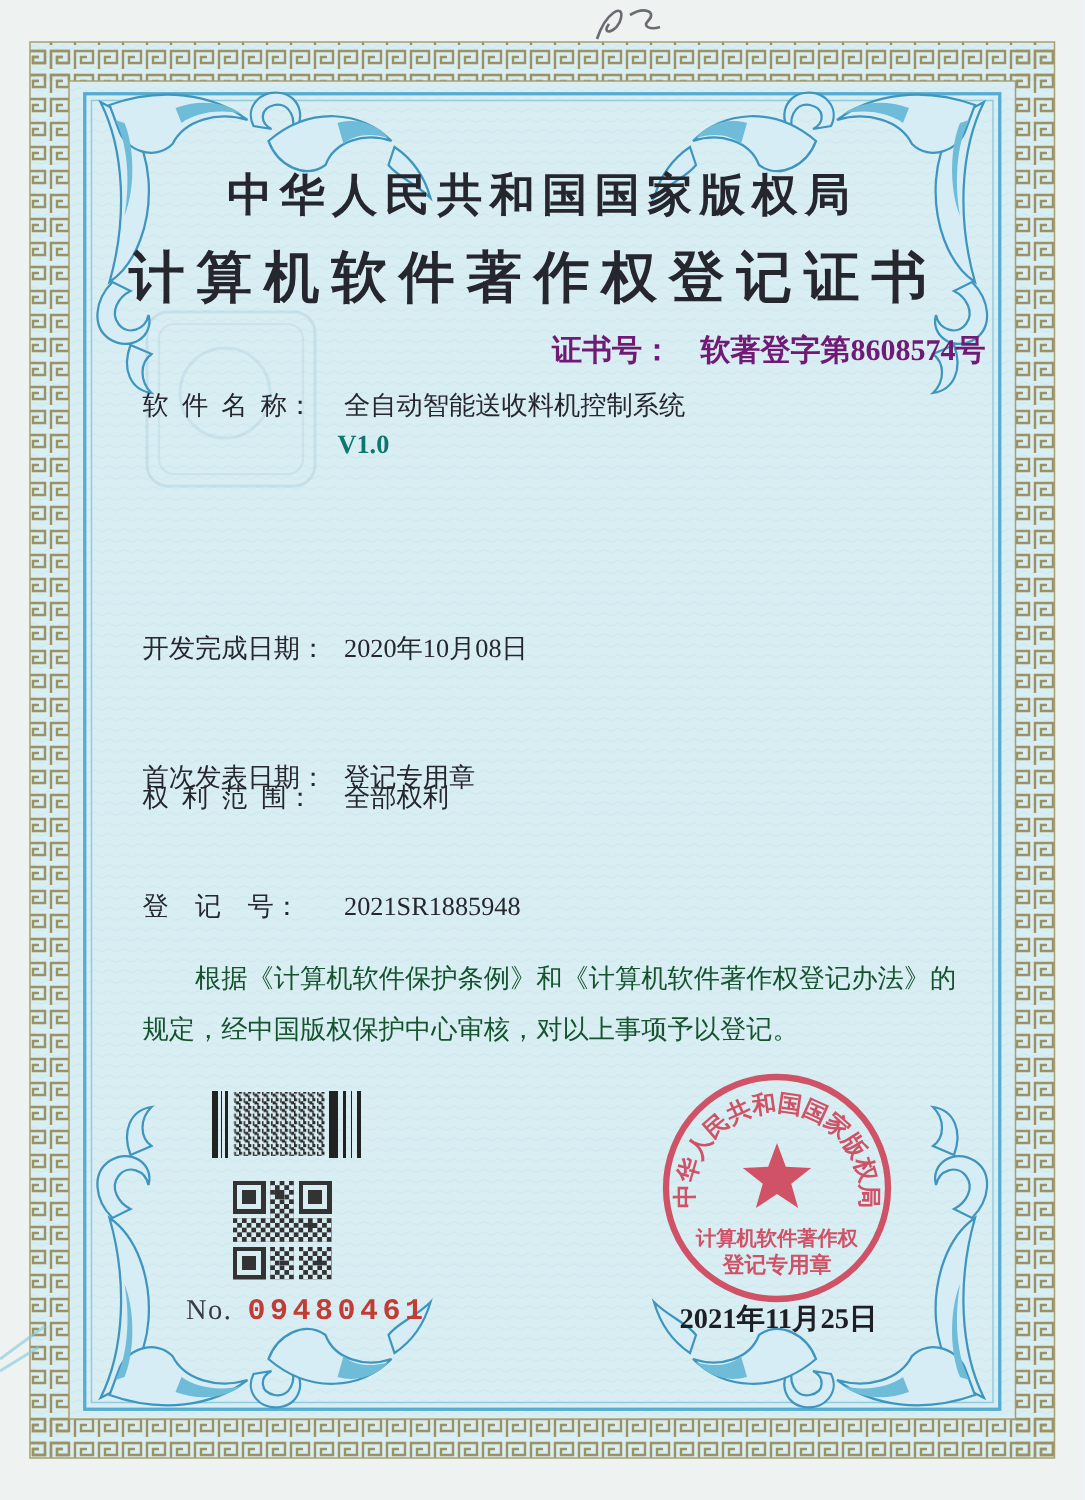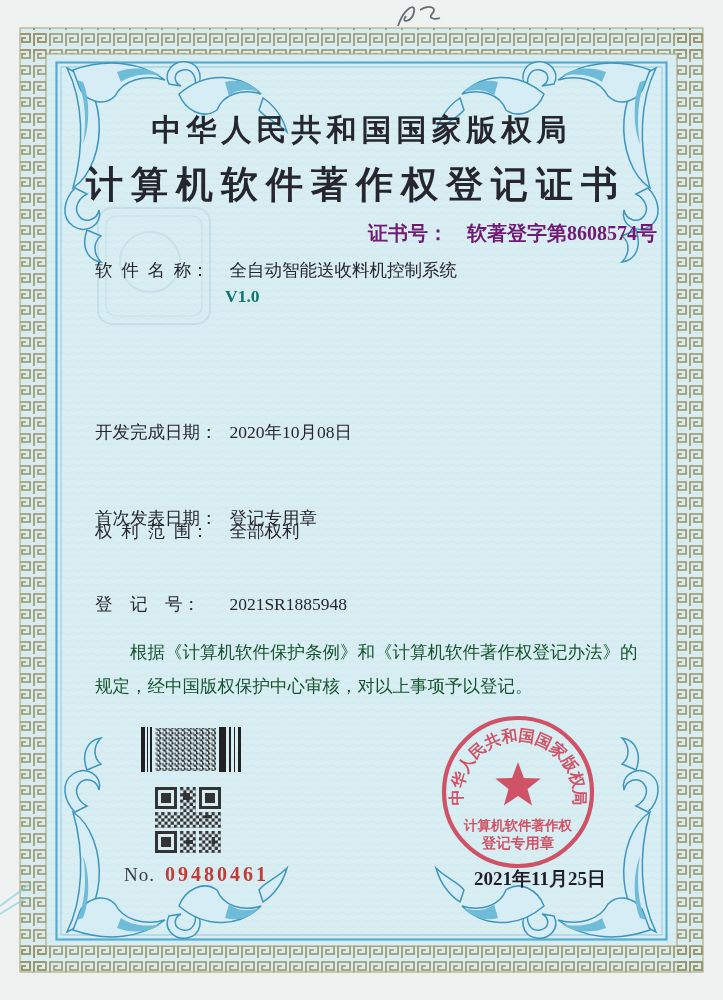--- a/index.html
+++ b/index.html
@@ -12,23 +12,23 @@
   .title2{left:0;top:160px;width:712px;text-align:center;font-size:37px;font-weight:700;
           letter-spacing:8px;color:#26262e;}
   .certno{right:66px;top:220px;font-size:20px;font-weight:700;color:#701a75;}
   .certno .v{margin-left:14px;}
   .frow{left:95px;font-size:17.5px;font-weight:400;color:#26262e;white-space:nowrap;}
   .frow .flabel{display:inline-block;width:130px;}
   .fval2{left:225px;font-size:17.5px;font-weight:700;color:#0f766e;}
   .stmt{left:95px;width:560px;font-size:17.5px;color:#14532d;line-height:25px;white-space:nowrap;}
   .stmt.ind{text-indent:35px;}
   .noline{left:124px;top:863px;font-size:19px;color:#3a3a44;letter-spacing:1px;}
-  .noline .digits{font-family:Liberation Serif, serif;
+  .noline .digits{font-family:Liberation Mono, monospace;
                   color:#c23b34;font-size:20px;font-weight:700;letter-spacing:3px;margin-left:10px;}
-  .dateline{left:432px;top:866px;width:174px;text-align:right;font-size:19px;font-weight:700;color:#1e1e26;}
+  .dateline{left:432px;top:866px;width:174px;text-align:center;font-size:19px;font-weight:700;color:#1e1e26;}
   .sealwrap{left:438px;top:712px;width:160px;height:160px;opacity:.9;pointer-events:none;}
   .bc{left:141px;top:727px;}
   .qr{left:148px;top:787px;}
 </style>
 </head>
 <body>
 
 <div class="page">
 
   <svg class="bgsvg" width="723" height="1000" viewBox="0 0 723 1000">

